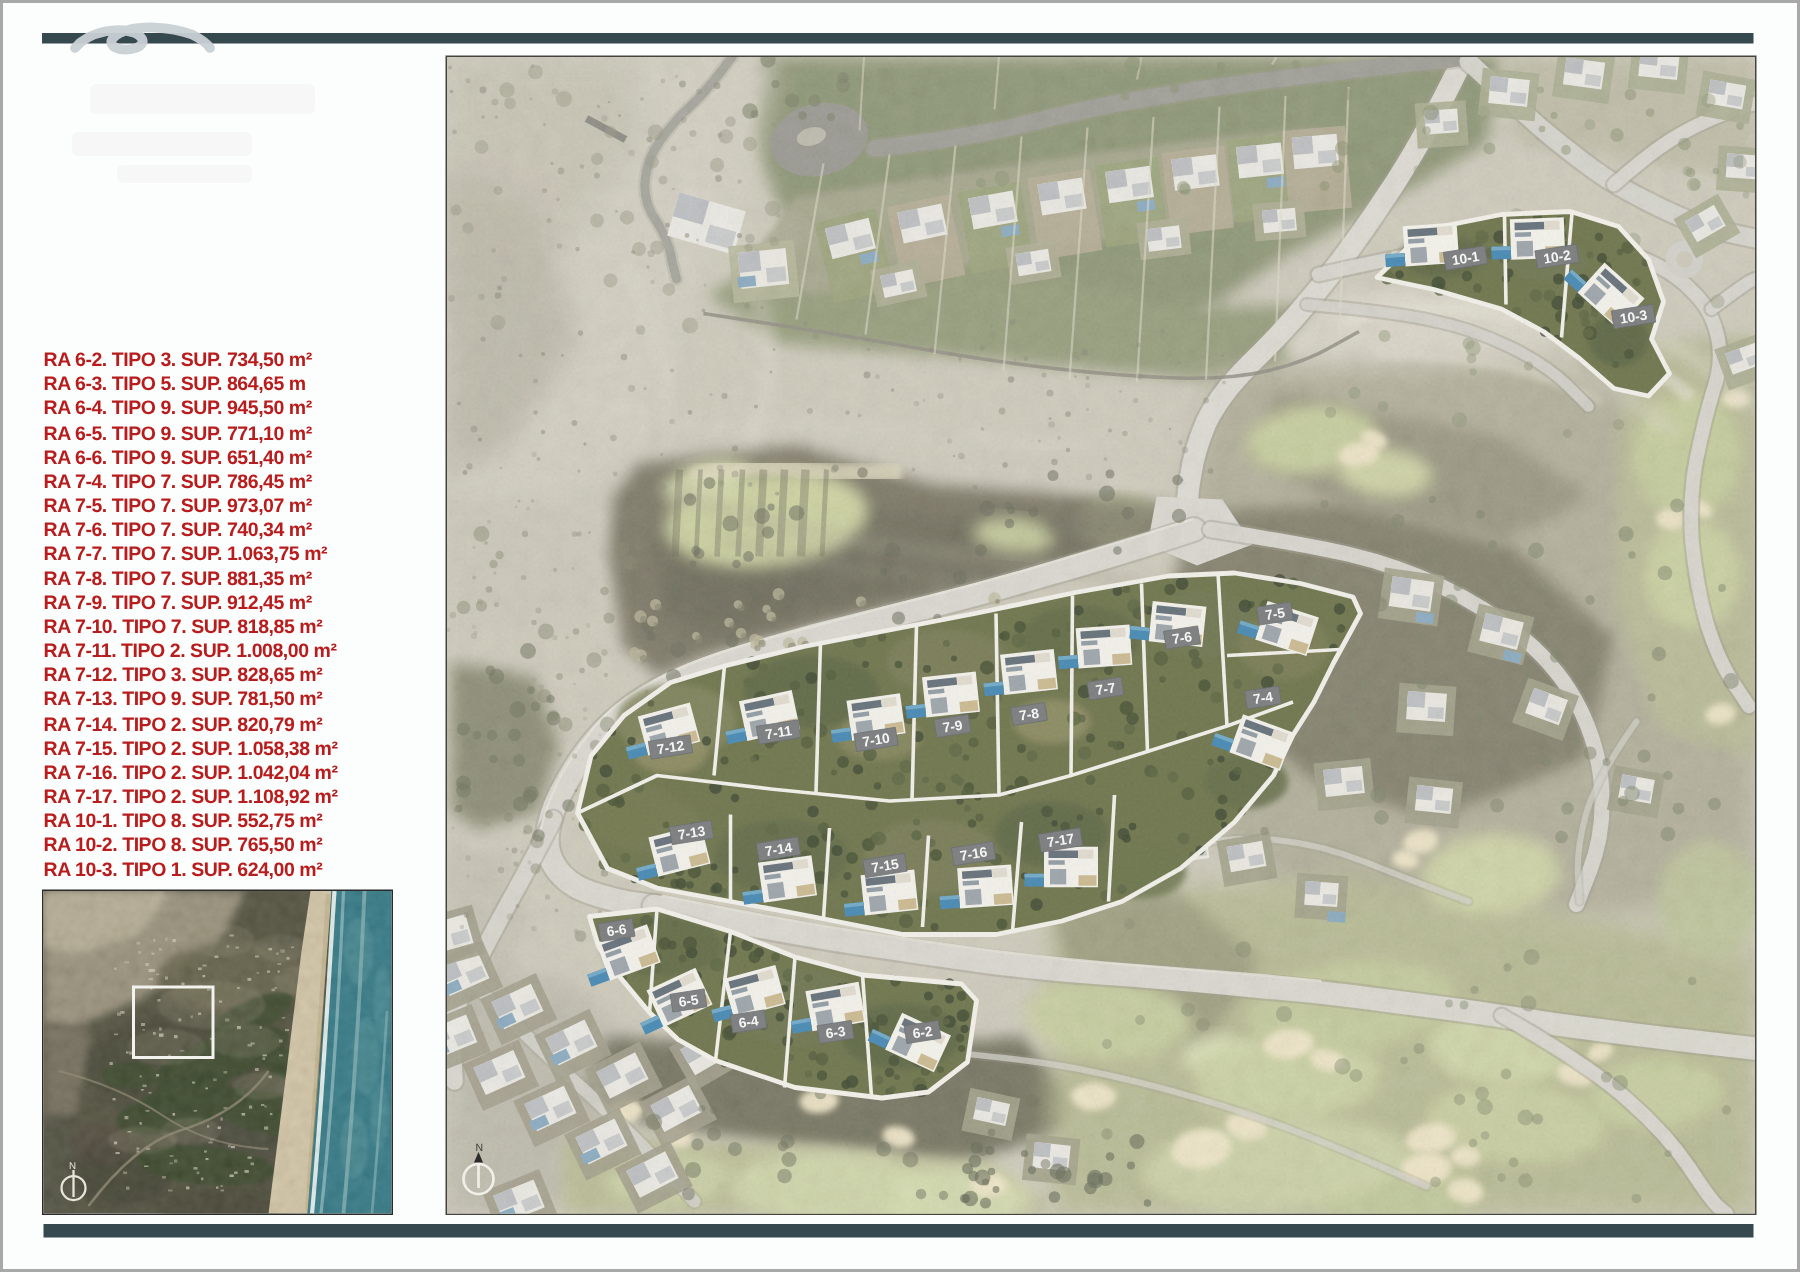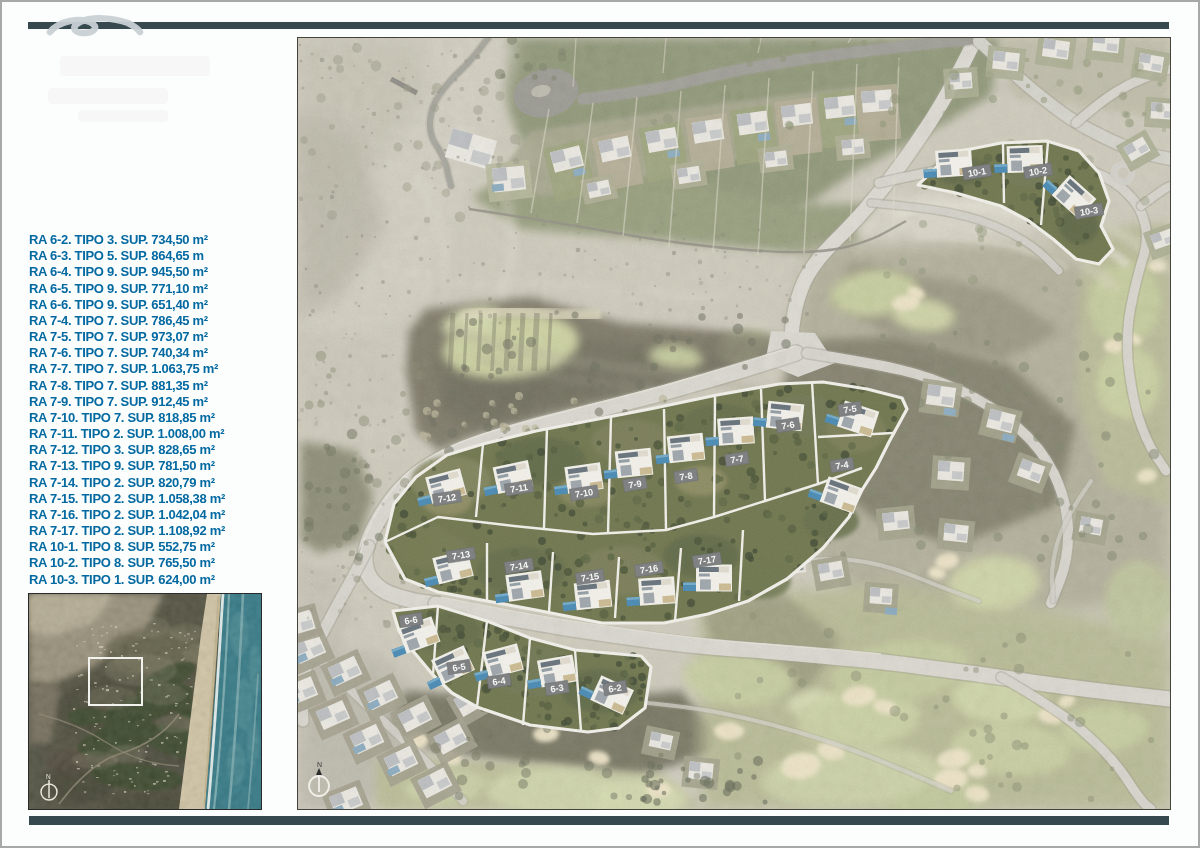--- a/index.html
+++ b/index.html
@@ -5,21 +5,21 @@
 body{width:1200px;height:848px;position:relative;background:#fcfdfd;
  font-family:"Liberation Sans",sans-serif;overflow:hidden;}
 .frame{position:absolute;left:0;top:0;width:1196px;height:844px;
  border:2px solid #a8a8a8;}
 .bar{position:absolute;background:#35494f;}
 #map{position:absolute;left:297px;top:37px;width:872px;height:771px;
  border:1px solid #44443c;box-sizing:content-box;}
 #loc{position:absolute;left:28px;top:593px;width:232px;height:215px;
  border:1px solid #2a2a2a;}
 #legend{position:absolute;left:29px;top:232px;font-size:13px;font-weight:bold;
- color:#0369a1;line-height:16.17px;letter-spacing:-0.3px;white-space:nowrap;}
+ color:#b91c1c;line-height:16.17px;letter-spacing:-0.3px;white-space:nowrap;}
 </style></head>
 <body>
 <div class="frame"></div>
 <div class="bar" style="left:28px;top:22px;width:1141px;height:7px;"></div>
 <div class="bar" style="left:29px;top:816px;width:1140px;height:9px;"></div>
 <svg style="position:absolute;left:18px;top:8px;" width="260" height="150" viewBox="0 0 260 150">
  <path d="M32,24 C42,12 62,10 72,14 C82,19 76,25 66,25 C56,25 52,19 62,14 C74,8 96,10 110,15 C116,18 120,21 122,24" fill="none" stroke="#c9d1d5" stroke-width="6.5" stroke-linecap="round" opacity="0.95"></path>
  <g fill="#f6f7f6">
   <rect x="42" y="48" width="150" height="20" rx="4"></rect>
   <rect x="30" y="80" width="120" height="16" rx="4"></rect>

